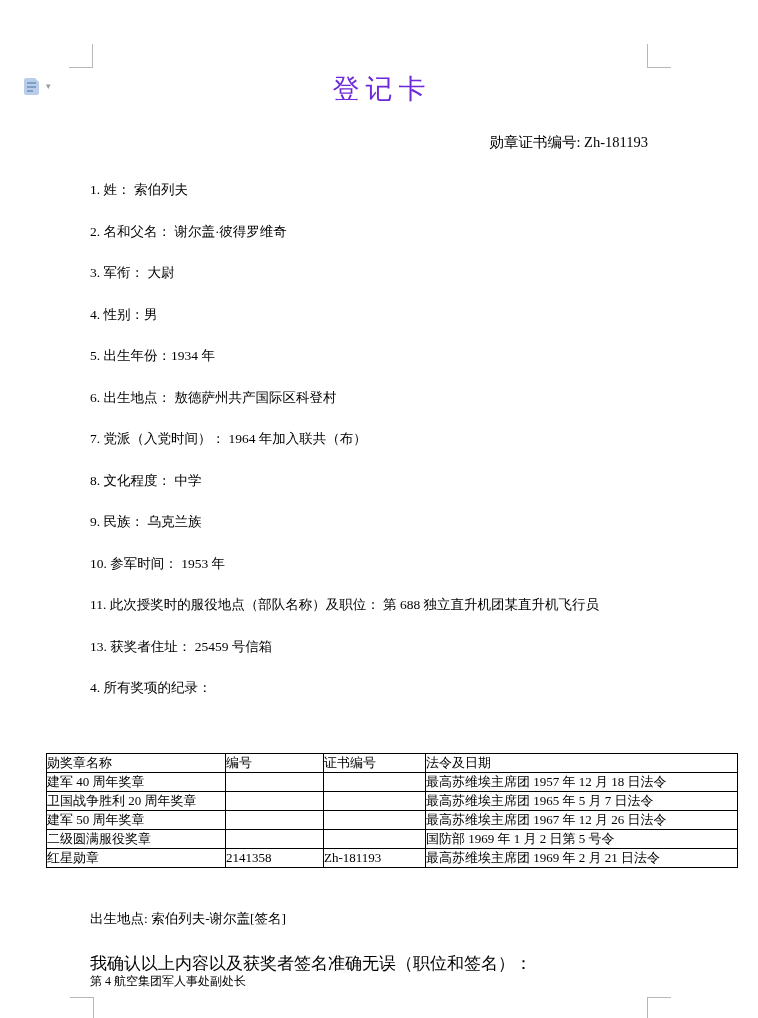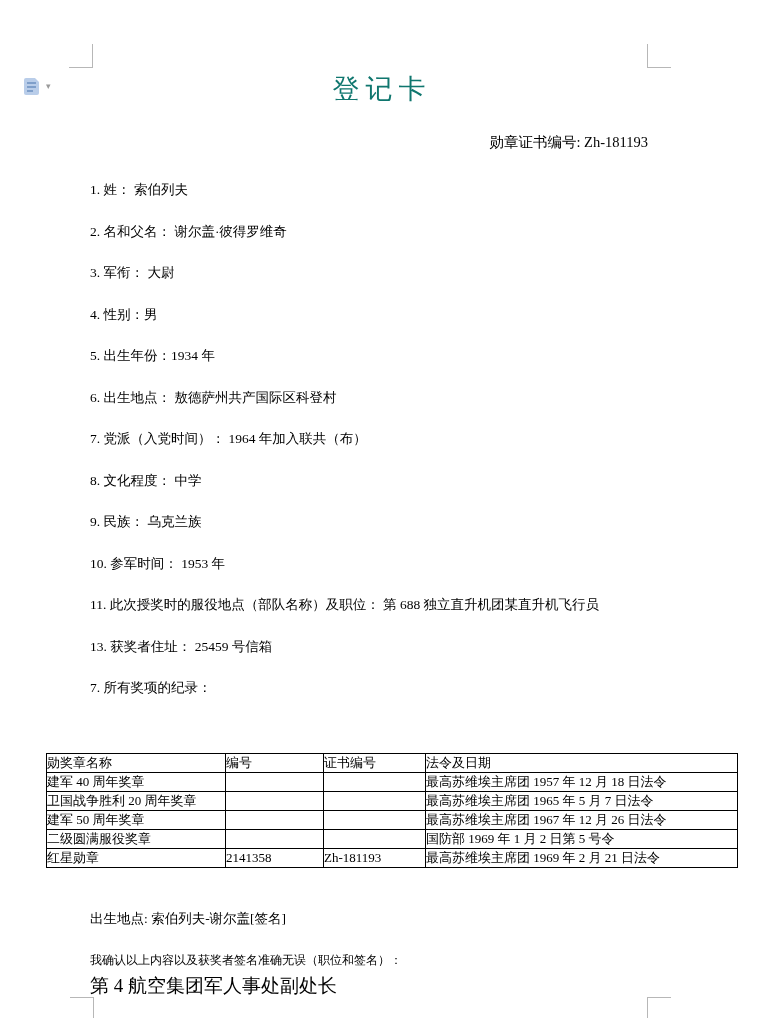--- a/index.html
+++ b/index.html
@@ -25,21 +25,21 @@
   .paste-doc .pline { position:absolute; left:3px; height:2px; background:#7f9fca; display:block; }
   .paste-doc .p1 { top:4px;  width:9px; }
   .paste-doc .p2 { top:8px;  width:9px; }
   .paste-doc .p3 { top:12px; width:6px; }
   .paste-doc .pfold { position:absolute; right:0; top:0; width:0; height:0; border-left:4px solid transparent; border-top:4px solid #ffffff; display:block; }
   .paste-arrow { position:absolute; left:22px; top:4px; font-size:9px; color:#9a9a9a; line-height:9px; font-family:"DejaVu Sans",sans-serif; }
 
   .doc-title {
     position:absolute; left:0; top:71px; width:758px;
     text-align:center; font-size:27px; letter-spacing:6px; text-indent:6px;
-    color:#0f766e;
+    color:#6d28d9;
   }
   .cert-line {
     position:absolute; top:133px; right:110px;
     font-size:14.5px;
   }
   .fields { position:absolute; left:90px; top:183px; width:620px; }
   .field-item { font-size:13.5px; line-height:14px; margin-bottom:27.5px; white-space:nowrap; }
 
   .awards { position:absolute; left:46px; top:753px; }
   table { border-collapse:collapse; table-layout:fixed; width:691px; }
@@ -47,22 +47,22 @@
     border:1px solid #000;
     font-weight:normal;
     font-size:13px;
     text-align:left;
     height:18.4px; line-height:18px;
     padding:0; overflow:hidden; white-space:nowrap;
   }
   col.c1{width:179px;} col.c2{width:98px;} col.c3{width:102px;} col.c4{width:312px;}
 
   .sig-line      { position:absolute; left:90px; top:910px; font-size:13.5px; }
-  .confirm-line  { position:absolute; left:90px; top:952px; font-size:12px; }
-  .confirm-title { position:absolute; left:90px; top:973px; font-size:19px; }
+  .confirm-line  { position:absolute; left:90px; top:952px; font-size:17px; }
+  .confirm-title { position:absolute; left:90px; top:973px; font-size:12px; }
 </style>
 </head>
 <body>
 
 <div class="page">
 
   <div class="crop tl"></div>
   <div class="crop tr"></div>
   <div class="crop bl"></div>
   <div class="crop br"></div>
@@ -87,21 +87,21 @@
     <div class="field-item">3. 军衔： 大尉</div>
     <div class="field-item">4. 性别：男</div>
     <div class="field-item">5. 出生年份：1934 年</div>
     <div class="field-item">6. 出生地点： 敖德萨州共产国际区科登村</div>
     <div class="field-item">7. 党派（入党时间）： 1964 年加入联共（布）</div>
     <div class="field-item">8. 文化程度： 中学</div>
     <div class="field-item">9. 民族： 乌克兰族</div>
     <div class="field-item">10. 参军时间： 1953 年</div>
     <div class="field-item">11. 此次授奖时的服役地点（部队名称）及职位： 第 688 独立直升机团某直升机飞行员</div>
     <div class="field-item">13. 获奖者住址： 25459 号信箱</div>
-    <div class="field-item">7. 所有奖项的纪录：</div>
+    <div class="field-item">4. 所有奖项的纪录：</div>
   </div>
 
   <div class="awards">
     <table>
       <colgroup>
           <col class="c1">
           <col class="c2">
           <col class="c3">
           <col class="c4">
         </colgroup>

